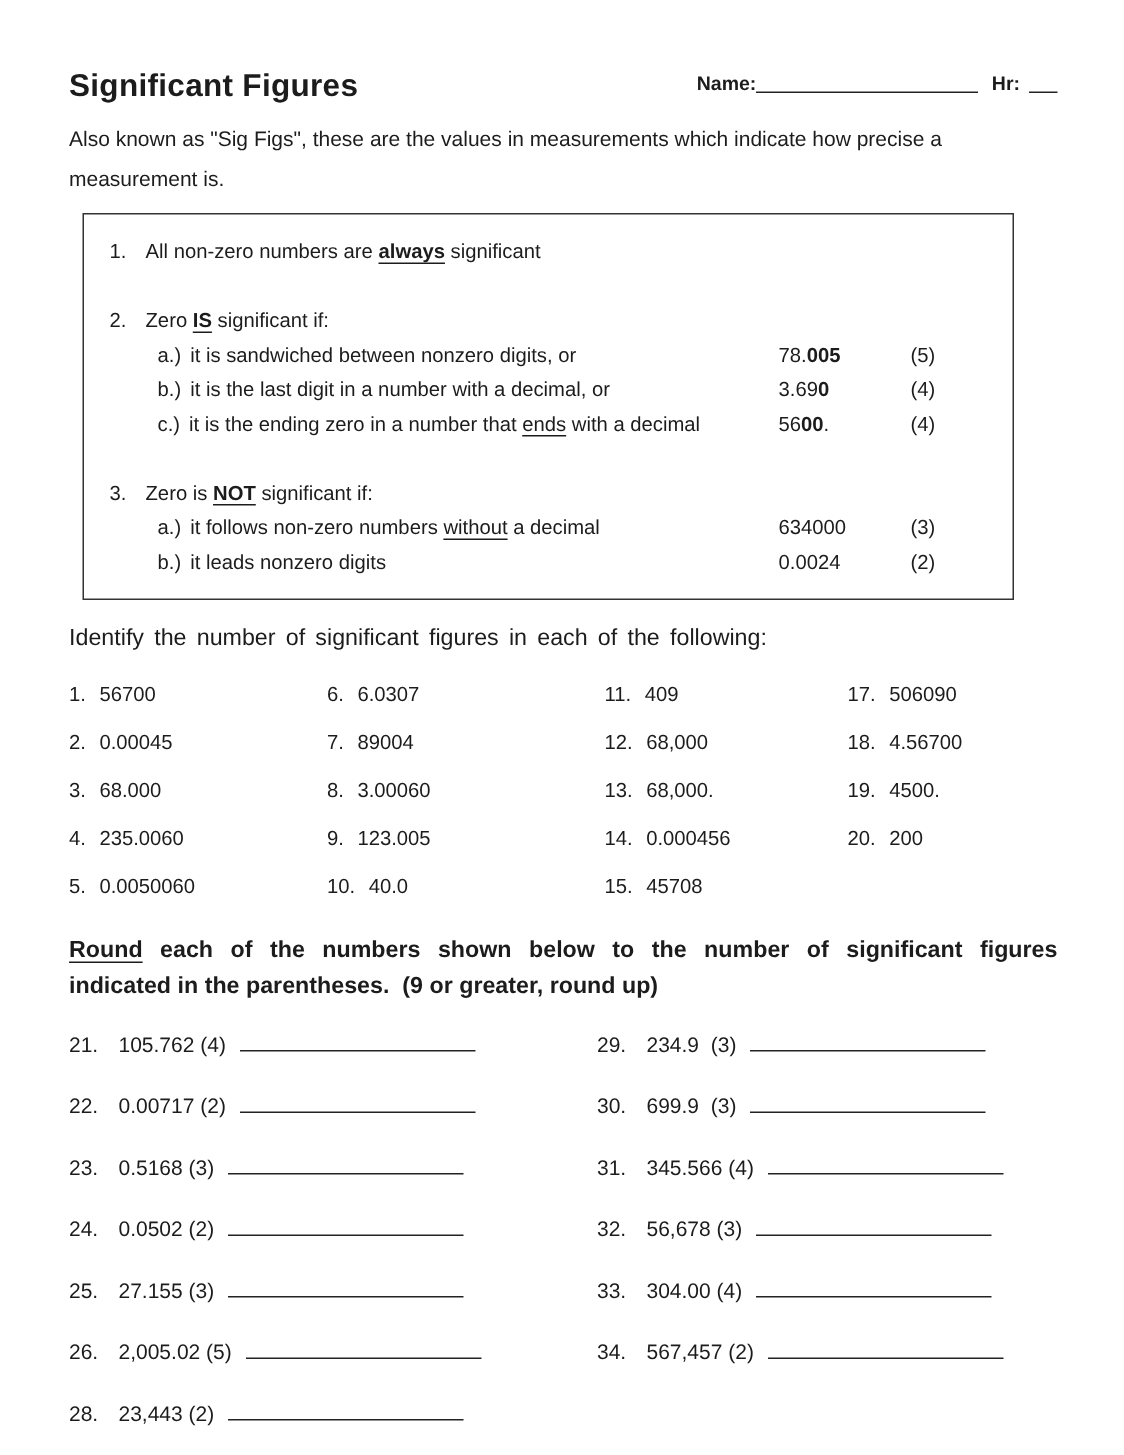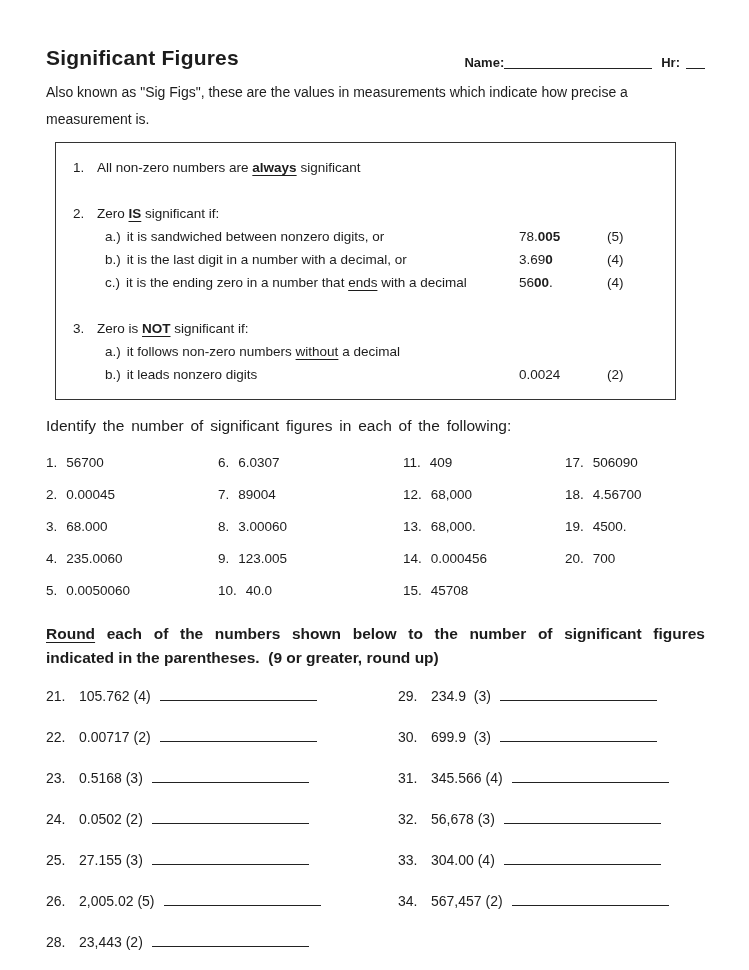--- a/index.html
+++ b/index.html
@@ -3,21 +3,21 @@
 <meta charset="utf-8">
 <style>
   html,body { margin:0; padding:0; background:#ffffff; }
   .page {
     position:relative; width:749px; height:970px; box-sizing:border-box;
     background:#ffffff; color:#1c1c1c;
     font-family:"Liberation Sans", sans-serif;
     padding:46px 44px 0 46px; overflow:hidden;
   }
   
-  .header { display:flex; align-items:flex-end; }
+  .header { display:flex; align-items:flex-start; }
   .title { font-size:21px; font-weight:bold; margin:0; letter-spacing:.2px; }
   .name-hr { margin-left:auto; display:flex; align-items:baseline; font-size:13px; font-weight:bold; }
   .blank { display:inline-block; border-bottom:1.6px solid #222; height:13px; transform:translateY(2px); }
   .name-blank { width:148px; }
   .hr-label { margin-left:9px; }
   .hr-blank { width:19px; margin-left:6px; }
   
   .intro { font-size:14px; line-height:27px; margin:9px 0 0 0; width:665px; }
   
   .rules-box {
@@ -109,20 +109,24 @@
         </span>
     </div>
 
     <div class="rule rule-gap">
       <span class="rule-num">3.</span>
       <span><span>Zero is </span><span class="bu">NOT</span><span> significant if:</span></span>
     </div>
     <div class="sub-row">
       <span class="sub-label">a.)</span>
       <span><span>it follows non-zero numbers </span><span class="u">without</span><span> a decimal</span></span>
+      <span class="example">
+          <span class="ex-num"><span>634000</span><b></b><span></span></span>
+          <span class="ex-count">(3)</span>
+        </span>
     </div>
     <div class="sub-row">
       <span class="sub-label">b.)</span>
       <span><span>it leads nonzero digits</span><span class="u"></span><span></span></span>
       <span class="example">
           <span class="ex-num"><span>0.0024</span><b></b><span></span></span>
           <span class="ex-count">(2)</span>
         </span>
     </div>
   </div>
@@ -141,21 +145,21 @@
     <div class="id-item"><span class="num">9.</span><span class="val">123.005</span></div>
     <div class="id-item"><span class="num">10.</span><span class="val">40.0</span></div>
     <div class="id-item"><span class="num">11.</span><span class="val">409</span></div>
     <div class="id-item"><span class="num">12.</span><span class="val">68,000</span></div>
     <div class="id-item"><span class="num">13.</span><span class="val">68,000.</span></div>
     <div class="id-item"><span class="num">14.</span><span class="val">0.000456</span></div>
     <div class="id-item"><span class="num">15.</span><span class="val">45708</span></div>
     <div class="id-item"><span class="num">17.</span><span class="val">506090</span></div>
     <div class="id-item"><span class="num">18.</span><span class="val">4.56700</span></div>
     <div class="id-item"><span class="num">19.</span><span class="val">4500.</span></div>
-    <div class="id-item"><span class="num">20.</span><span class="val">700</span></div>
+    <div class="id-item"><span class="num">20.</span><span class="val">200</span></div>
   </div>
 
   <h2 class="round-heading">
     <div class="rh-line1"><span class="u">Round</span><span> each of the numbers shown below to the number of significant figures</span></div>
     <div class="rh-line2">indicated in the parentheses.  (9 or greater, round up)</div>
   </h2>
 
   <div class="round-grid">
     <div class="rd-item"><span class="num">21.</span><span class="val">105.762 (4)</span><span class="blank answer-blank"></span></div>
     <div class="rd-item"><span class="num">22.</span><span class="val">0.00717 (2)</span><span class="blank answer-blank"></span></div>

